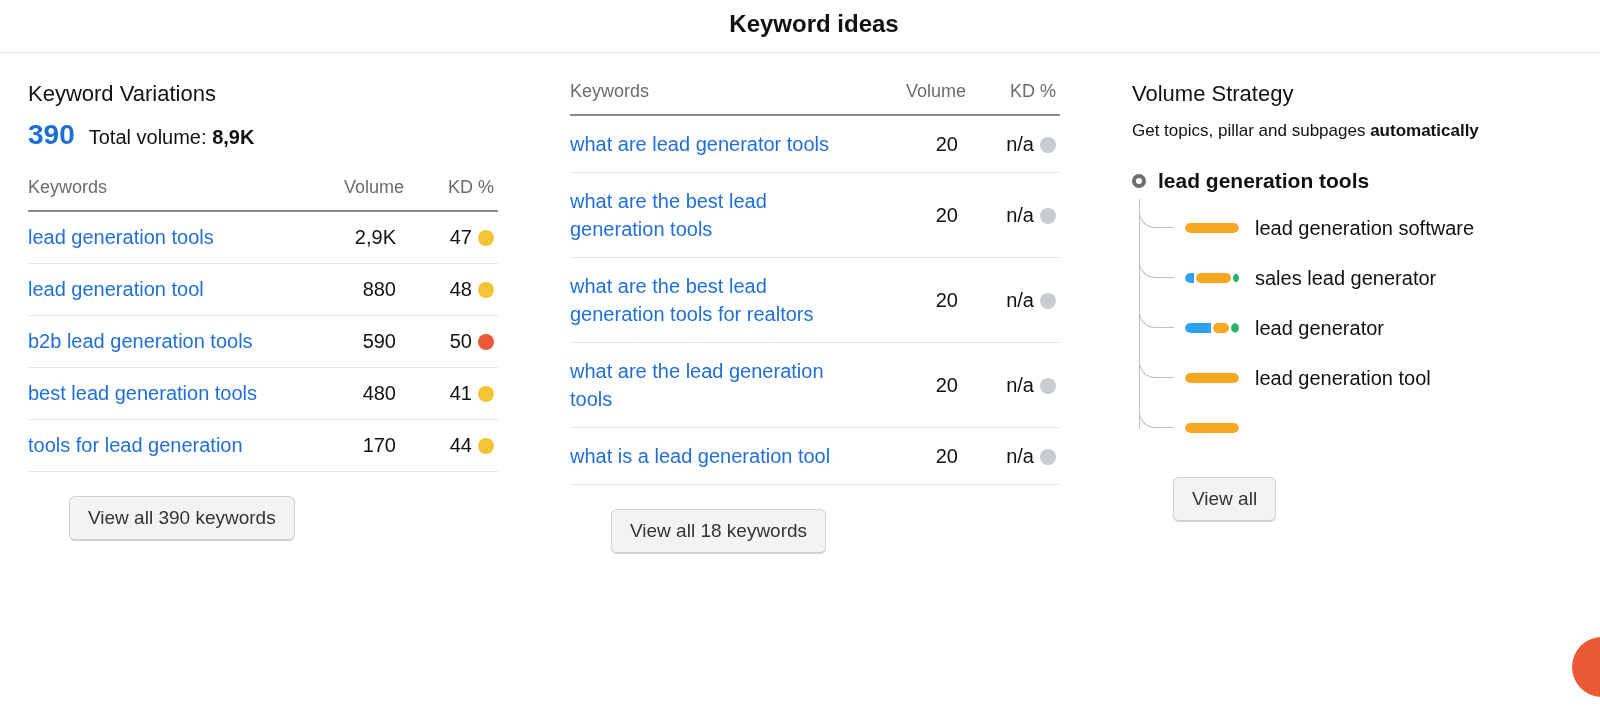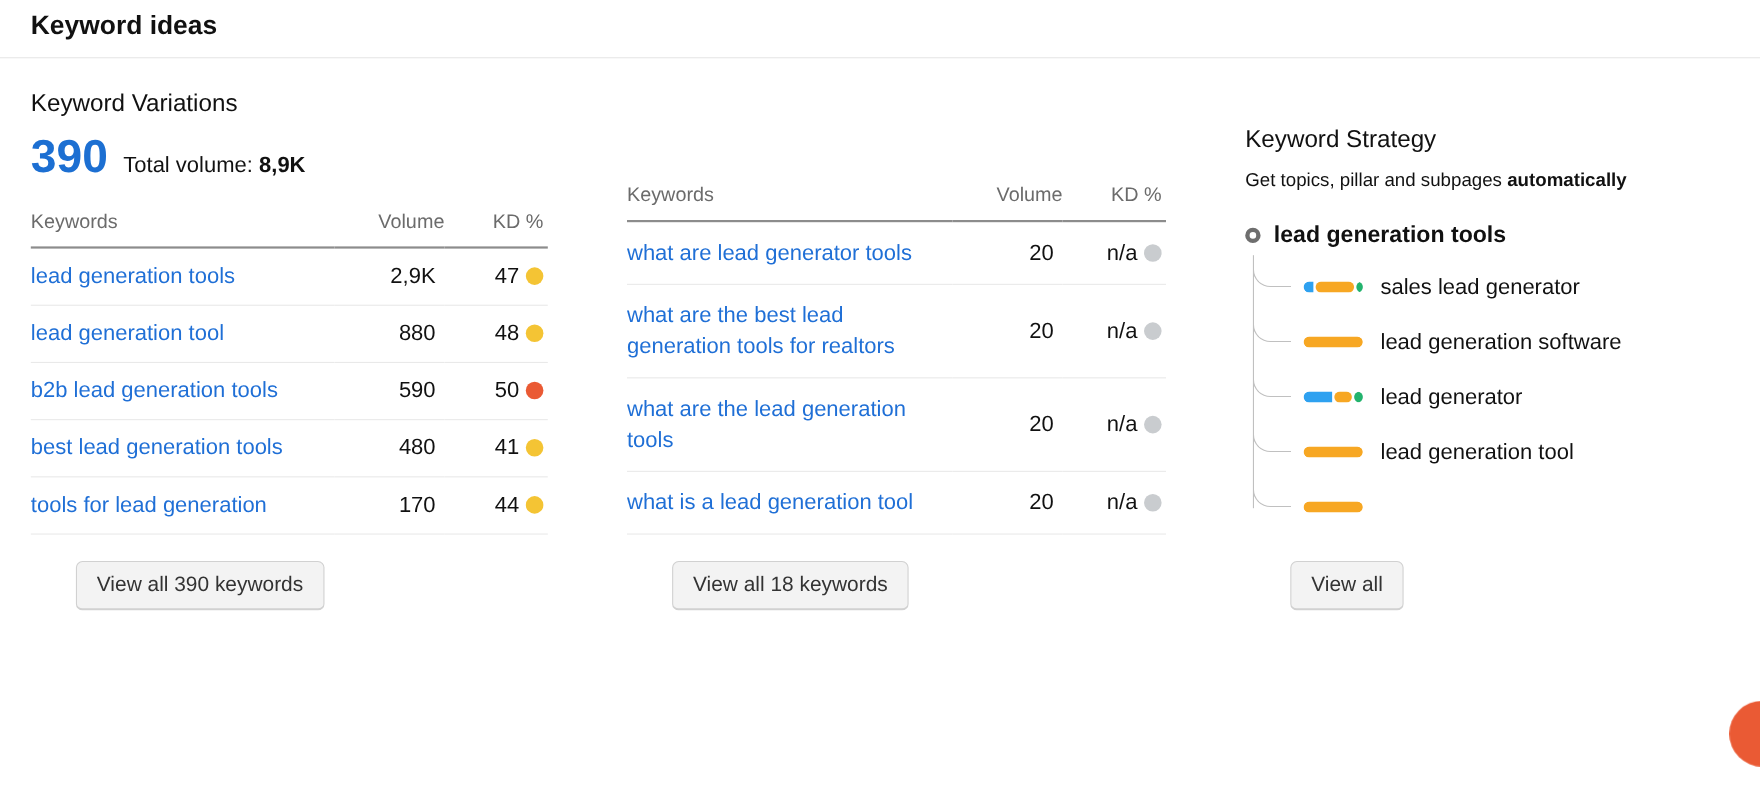--- a/index.html
+++ b/index.html
@@ -22,29 +22,30 @@
   body{
     font-family:-apple-system,BlinkMacSystemFont,"Segoe UI",Helvetica,Arial,sans-serif;
     color:var(--text);
     background:#fff;
     width:1600px;
   }
   .section-title{
     font-size:24px;
     font-weight:700;
     padding:10px 0 14px 28px;
+    text-align:center;
   }
   .hr-top{
     border:0;
     border-top:1px solid var(--border);
     margin:0;
   }
   .columns{
     display:flex;
-    align-items:flex-end;
+    align-items:flex-start;
     padding:28px 0 0 28px;
     gap:72px;
   }
   .col{flex:0 0 auto;}
   .col.variations{width:470px;}
   .col.questions{width:490px;}
   .col.strategy{width:460px;}
 
   
   .card-title{
@@ -54,21 +55,21 @@
     margin:0 0 14px 0;
   }
   .metric-line{
     display:flex;
     align-items:baseline;
     gap:14px;
     margin-bottom:28px;
   }
   .big-number{
     color:var(--bignum);
-    font-size:42px;
+    font-size:28px;
     font-weight:700;
     line-height:1;
   }
   .total-volume{
     font-size:20px;
     color:var(--text);
   }
   .total-volume .v{font-weight:700;}
 
   .strategy-sub{
@@ -273,65 +274,70 @@
           <th class="col-kd">KD %</th>
         </tr>
       </thead>
       <tbody id="q-body">
           <tr>
             <td class="c-kw"><a href="#">what are lead generator tools</a></td>
             <td class="c-vol">20</td>
             <td class="c-kd"><span class="kd-text">n/a</span><span class="dot grey"></span></td>
           </tr>
           <tr>
+            <td class="c-kw"><a href="#">what are the best lead generation tools</a></td>
+            <td class="c-vol">20</td>
+            <td class="c-kd"><span class="kd-text">n/a</span><span class="dot grey"></span></td>
+          </tr>
+          <tr>
             <td class="c-kw"><a href="#">what are the best lead generation tools for realtors</a></td>
             <td class="c-vol">20</td>
             <td class="c-kd"><span class="kd-text">n/a</span><span class="dot grey"></span></td>
           </tr>
           <tr>
             <td class="c-kw"><a href="#">what are the lead generation tools</a></td>
             <td class="c-vol">20</td>
             <td class="c-kd"><span class="kd-text">n/a</span><span class="dot grey"></span></td>
           </tr>
           <tr>
             <td class="c-kw"><a href="#">what is a lead generation tool</a></td>
             <td class="c-vol">20</td>
             <td class="c-kd"><span class="kd-text">n/a</span><span class="dot grey"></span></td>
           </tr>
         </tbody>
     </table>
     <button class="view-btn">View all 18 keywords</button>
   </div>
 
   <div class="col strategy">
-    <div class="card-title">Keyword Strategy</div>
+    <div class="card-title">Volume Strategy</div>
     <div class="strategy-sub">
       <span>Get topics, pillar and subpages </span><span class="b">automatically</span>
     </div>
     <div class="tree-root">
       <span class="tree-bullet"></span>
       <span class="tree-root-label">lead generation tools</span>
     </div>
     <div class="tree" id="tree">
         <div class="tree-item">
           <span class="bar">
+            <span class="seg orange" style="flex: 0 0 100%;"></span>
+          </span>
+          <span>lead generation software</span>
+        </div>
+        <div class="tree-item">
+          <span class="bar">
             <span class="seg blue" style="flex: 0 0 16%;"></span>
             <span class="seg orange" style="flex: 0 0 66%;"></span>
             <span class="seg green" style="flex: 0 0 18%;"></span>
           </span>
           <span>sales lead generator</span>
         </div>
         <div class="tree-item">
           <span class="bar">
-            <span class="seg orange" style="flex: 0 0 100%;"></span>
-          </span>
-          <span>lead generation software</span>
-        </div>
-        <div class="tree-item">
-          <span class="bar">
             <span class="seg blue" style="flex: 0 0 48%;"></span>
             <span class="seg orange" style="flex: 0 0 30%;"></span>
             <span class="seg green" style="flex: 0 0 22%;"></span>
           </span>
           <span>lead generator</span>
         </div>
         <div class="tree-item">
           <span class="bar">
             <span class="seg orange" style="flex: 0 0 100%;"></span>
           </span>

